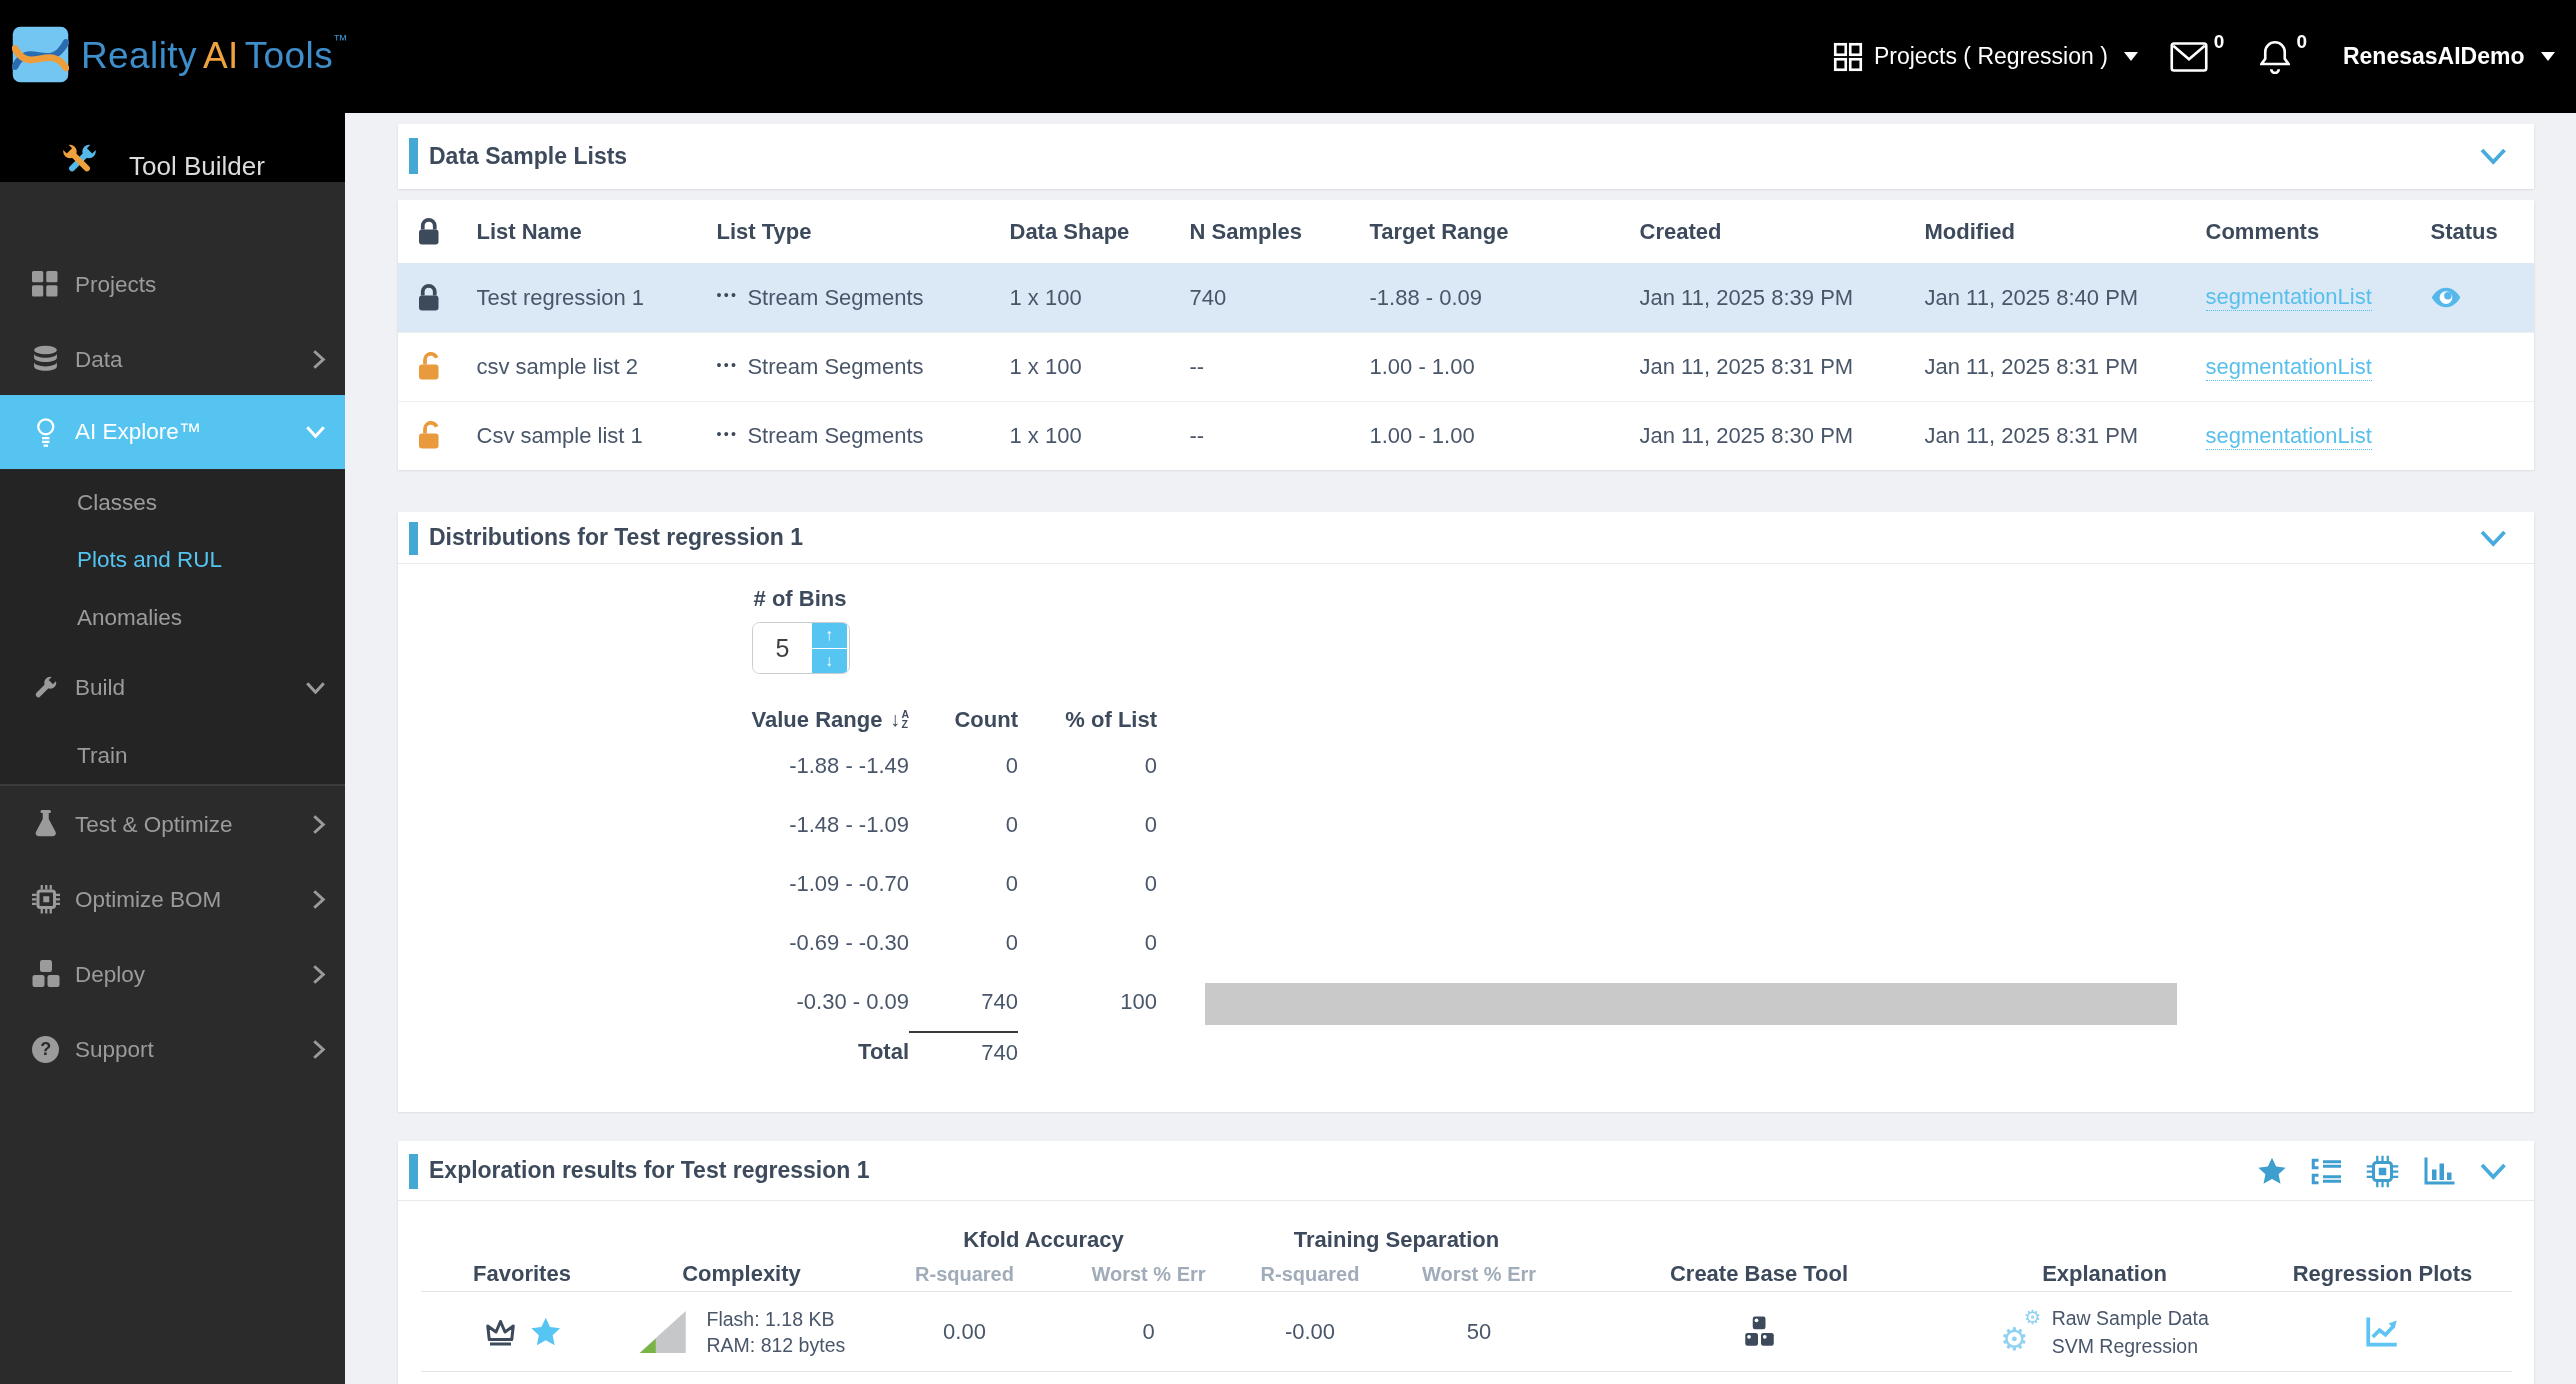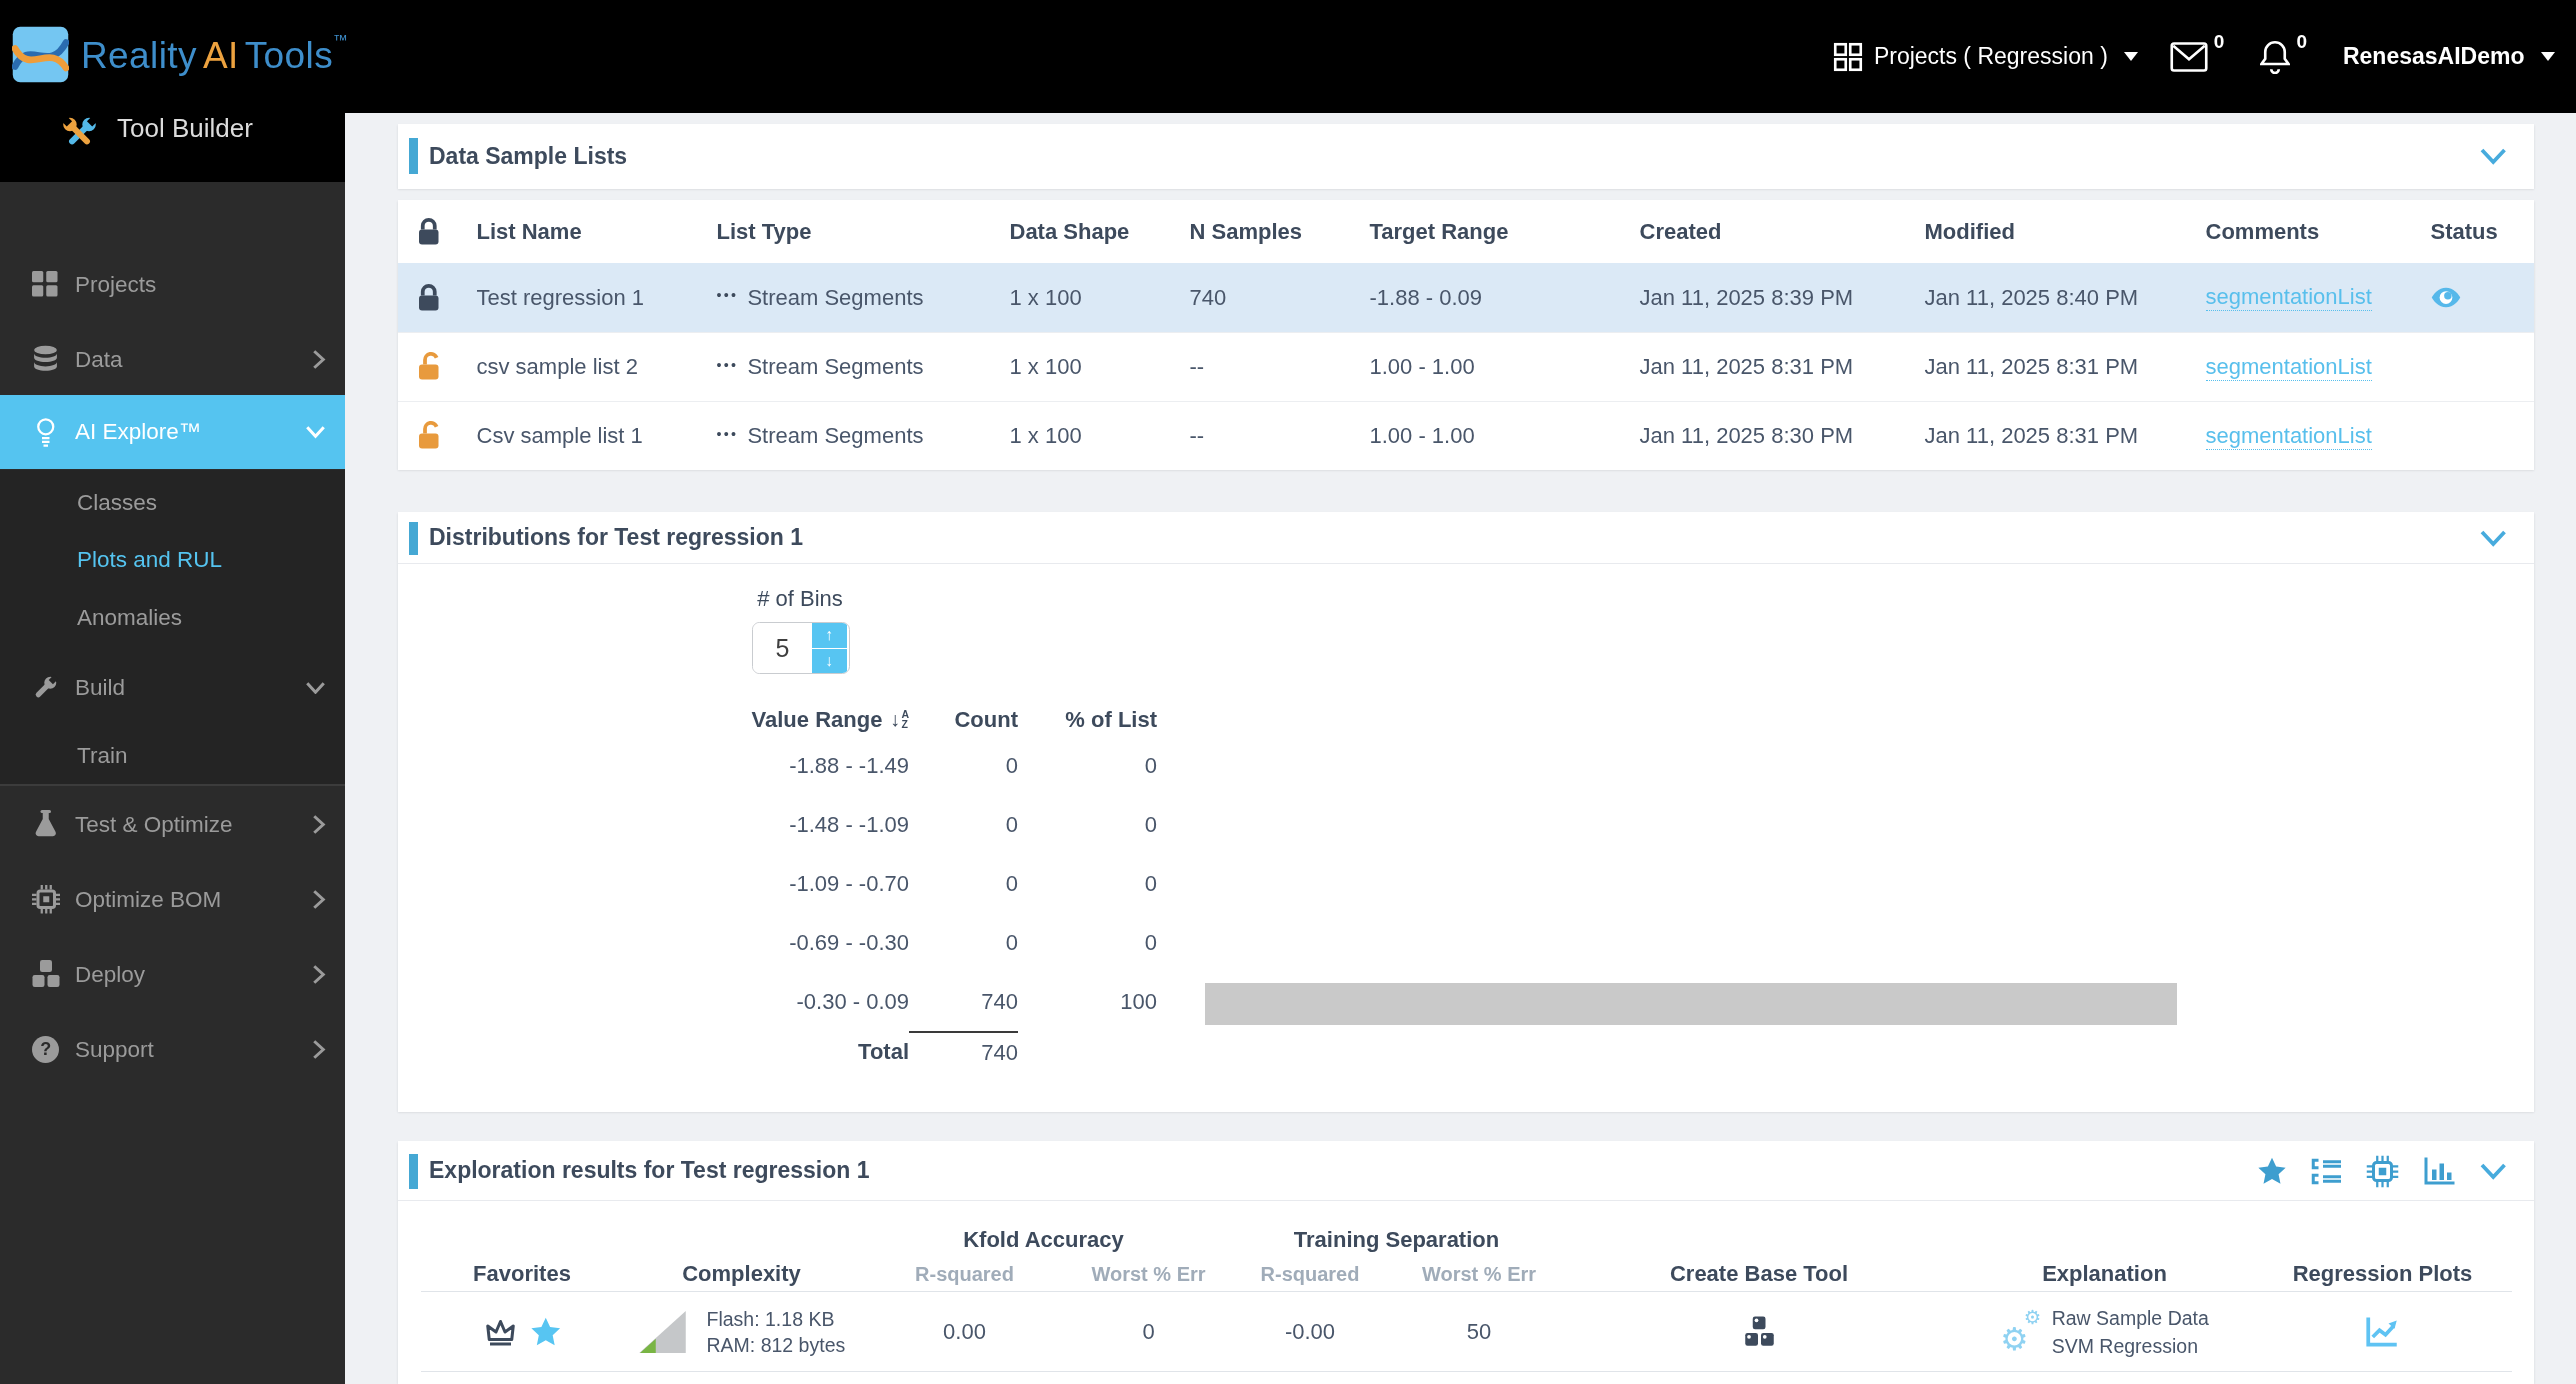--- a/index.html
+++ b/index.html
@@ -13,21 +13,21 @@
 .bt-blue{color:#3e8ecb}.bt-orange{color:#eda23f;margin:0 6px}
 .bt-tm{font-size:15px;color:#3e8ecb;vertical-align:22.5px}
 .topbar-right{position:absolute;right:21px;top:0;height:113px;display:flex;align-items:center;gap:31.5px;color:#fff}
 .tb-item{display:flex;align-items:center;gap:10.5px;font-size:23px;cursor:pointer;white-space:nowrap}
 .tb-user{font-weight:bold}
 .caret{width:0;height:0;border-left:7.5px solid transparent;border-right:7.5px solid transparent;border-top:9px solid #fff;margin-left:6px}
 .badge{font-size:19px;font-weight:bold;position:relative;top:-15px;left:-4.5px}
 
 
 .sidebar{position:absolute;left:0;top:113px;width:345px;height:1271px;background:#2b2b2b;z-index:5}
-.sb-head{height:69px;background:#000;display:flex;align-items:flex-start;padding-left:57px;gap:15px;color:#dcdcdc;font-size:26px}
+.sb-head{height:69px;background:#000;display:flex;align-items:flex-end;padding-left:57px;gap:27px;color:#dcdcdc;font-size:26px}
 .sb-exp{position:absolute;left:0;top:357px;width:345px;height:314px;background:#242424}
 .sb-div{position:absolute;left:0;top:671px;width:345px;height:1.5px;background:#3c3c3c}
 .sb-item{position:absolute;left:0;width:345px;height:53px;display:flex;align-items:center;padding-left:30px;color:#9b9b9b;font-size:22.5px;cursor:pointer}
 .sb-ic{width:31.5px;display:flex;justify-content:center;margin-right:13.5px;flex:none}
 .sb-label{flex:1}
 .chev{margin-right:19.5px;display:flex}
 .sb-item.active{background:#55c4f0;color:#fff;height:74px}
 .sb-sub{padding-left:77px}
 .sb-sub.active-sub{color:#55c4f0}
 .q-ic{width:27px;height:27px;border-radius:50%;background:#9b9b9b;color:#2b2b2b;font-weight:bold;font-size:18px;display:flex;align-items:center;justify-content:center}
@@ -52,21 +52,21 @@
 .c.lockc{padding-left:18px}
 .dots{color:#3d4a5c;font-size:14.3px;letter-spacing:2.3px;margin-right:9px;position:relative;top:-2.3px}
 a.link{color:#58bfec;text-decoration:none;border-bottom:1.5px dotted #58bfec;cursor:pointer}
 
 
 #dist{top:512px;height:600px}
 .dist-head{position:relative;height:52px;border-bottom:1.5px solid #e8eaee;display:flex;align-items:center}
 .dist-head .accent{top:9.8px;height:33px}
 .dist-head .sec-title{margin-left:31px}
 .dist-head .collapse{top:16.5px}
-.bins-label{position:absolute;left:323px;top:74px;width:158px;text-align:center;font-size:22px;font-weight:normal;color:#3d4a5c}
+.bins-label{position:absolute;left:323px;top:74px;width:158px;text-align:center;font-size:22px;font-weight:bold;color:#3d4a5c}
 .bins{position:absolute;left:354px;top:110px;width:98px;height:52px;display:flex;border:1.5px solid #c9ccd0;border-radius:7.5px;overflow:hidden;background:#fff}
 .bins input{width:59px;border:none;outline:none;font-size:25px;color:#3f3f3f;text-align:center;font-family:inherit}
 .spin{width:35px;display:flex;flex-direction:column}
 .spin button{flex:1;border:none;background:#57c5f2;color:#fff;font-size:15.8px;cursor:pointer;line-height:1;font-family:inherit}
 .spin button:first-child{border-bottom:1.5px solid #fff}
 .dist-table{position:absolute;left:353px;top:191px;display:grid;grid-template-columns:158px 109px 139px;font-size:22px;color:#49566a}
 .dt-h{height:33px;font-weight:bold;color:#3d4a5c;display:flex;justify-content:flex-end;align-items:center}
 .dt-c{height:59px;display:flex;justify-content:flex-end;align-items:center}
 .dt-tl{height:42px;font-weight:bold;color:#3d4a5c;display:flex;justify-content:flex-end;align-items:center}
 .dt-tv{height:42px;display:flex;justify-content:flex-end;align-items:center;border-top:2.3px solid #3a3a3a}

